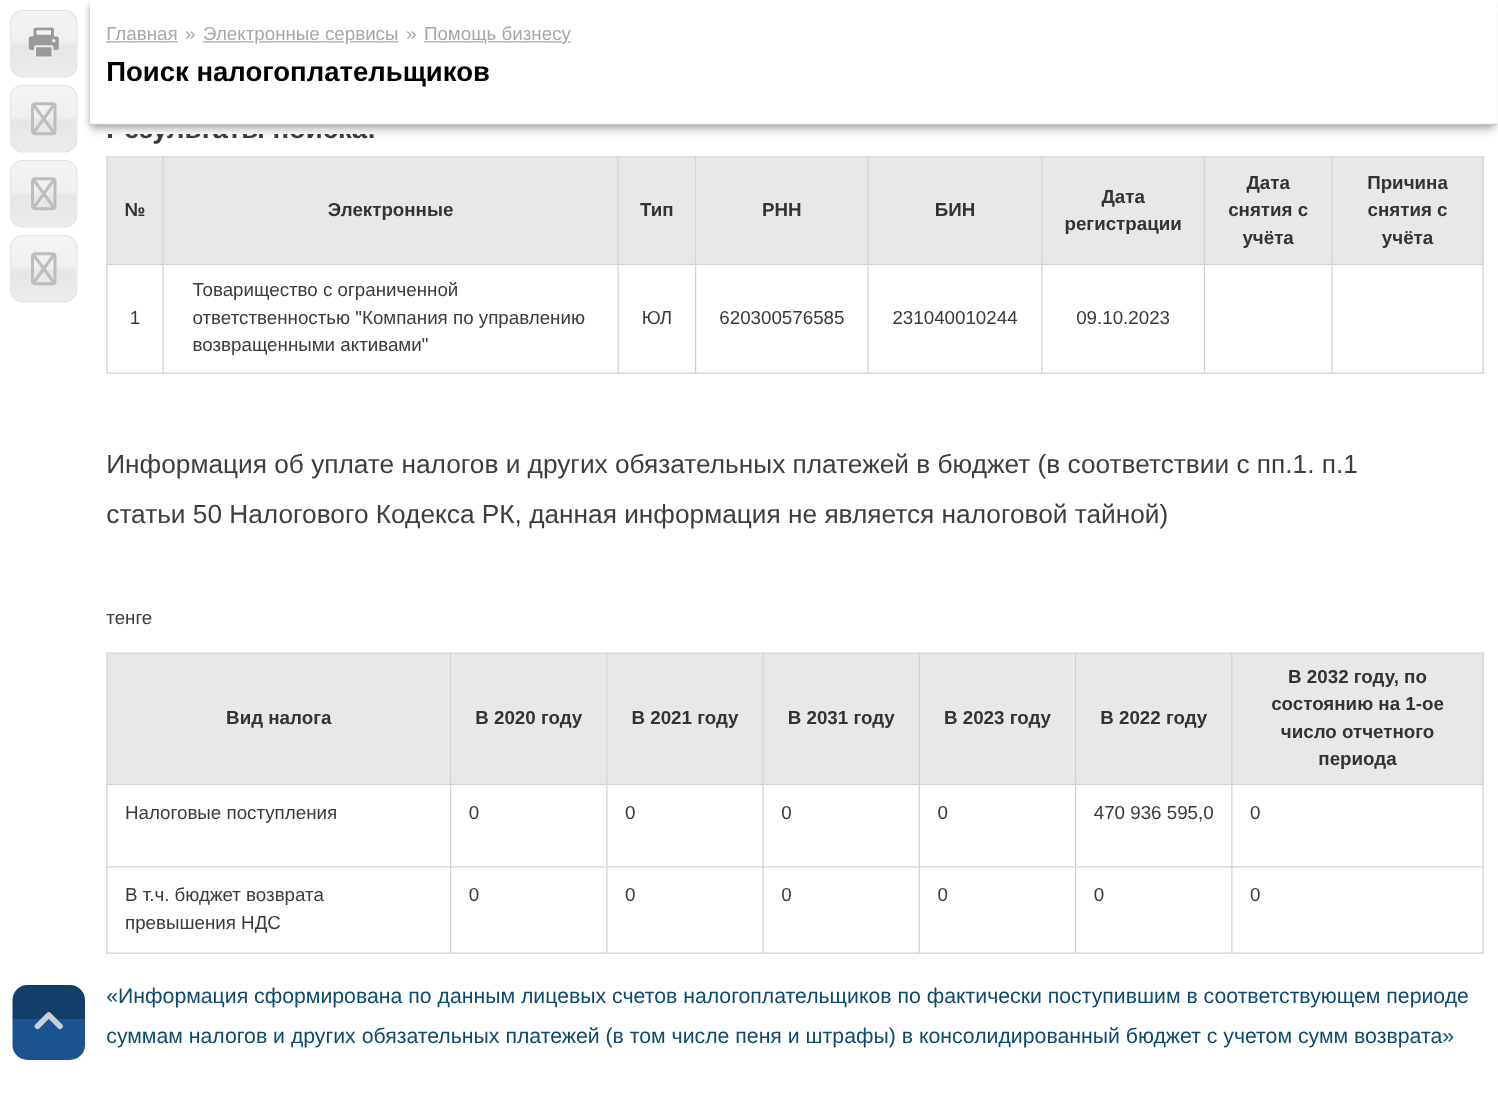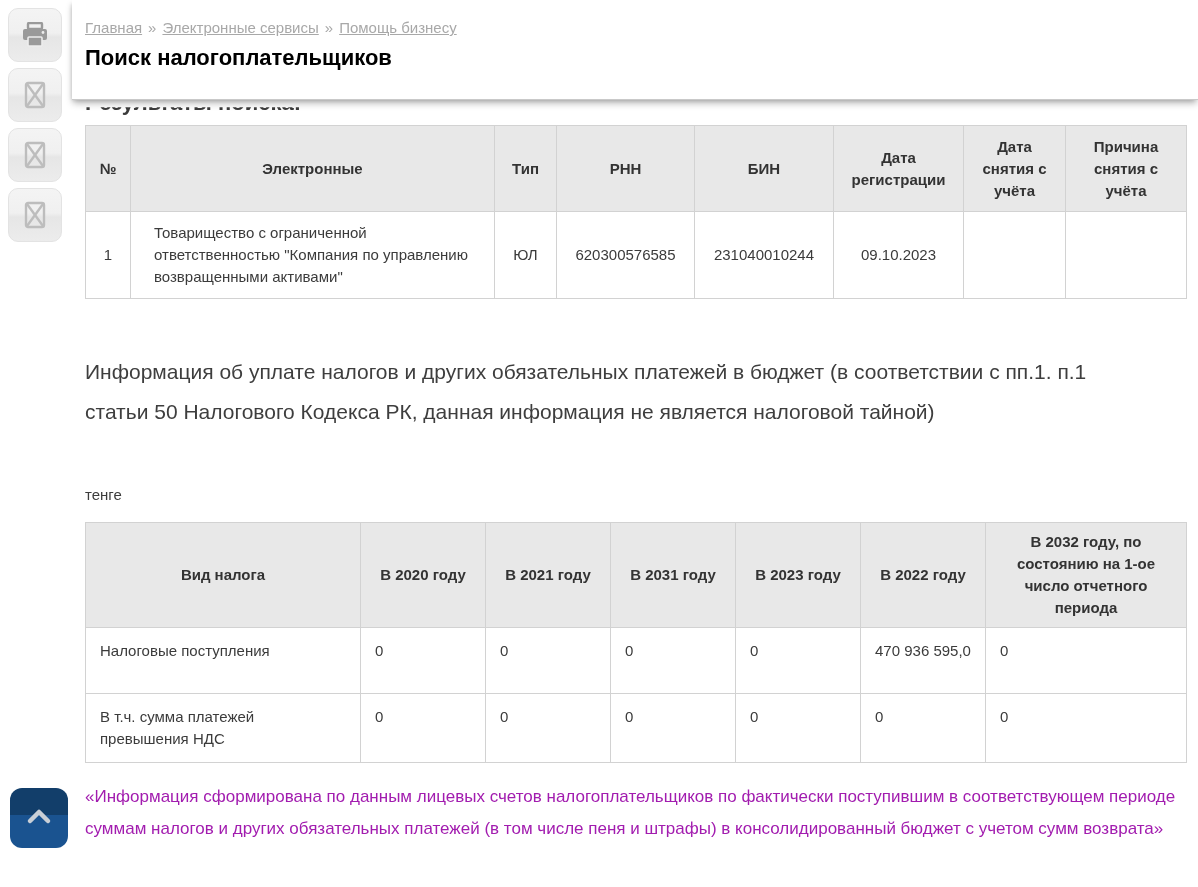--- a/index.html
+++ b/index.html
@@ -66,21 +66,21 @@
   .section-heading {
     position:absolute; left:85px; top:352px; width:1058px;
     font-size:21px; line-height:40px; font-weight:normal; color:#3e3e3e; margin:0;
   }
   .currency-label {
     position:absolute; left:85px; top:486px; width:1078px; text-align:left;
     font-size:15px; color:#3c3c3c;
   }
   .footnote {
     position:absolute; left:85px; top:781px; width:1102px;
-    font-size:17px; line-height:32px; color:#a21caf;
+    font-size:17px; line-height:32px; color:#0c4a6e;
   }
 
   
   .scroll-top {
     position:absolute; left:10px; top:788px; width:58px; height:60px; border-radius:12px;
     background:linear-gradient(to bottom,#123e6a 0%,#123e6a 45%,#1a5390 45%,#1a5390 100%);
     display:flex; align-items:center; justify-content:center; cursor:pointer; z-index:4;
   }
 </style>
 </head>
@@ -198,21 +198,21 @@
     <tr class="r1">
       <td>Налоговые поступления</td>
       <td>0</td>
       <td>0</td>
       <td>0</td>
       <td>0</td>
       <td>470 936 595,0</td>
       <td>0</td>
     </tr>
     <tr class="r2">
-      <td>В т.ч. сумма платежей превышения НДС</td>
+      <td>В т.ч. бюджет возврата превышения НДС</td>
       <td>0</td>
       <td>0</td>
       <td>0</td>
       <td>0</td>
       <td>0</td>
       <td>0</td>
     </tr>
   </tbody>
 </table>
 

